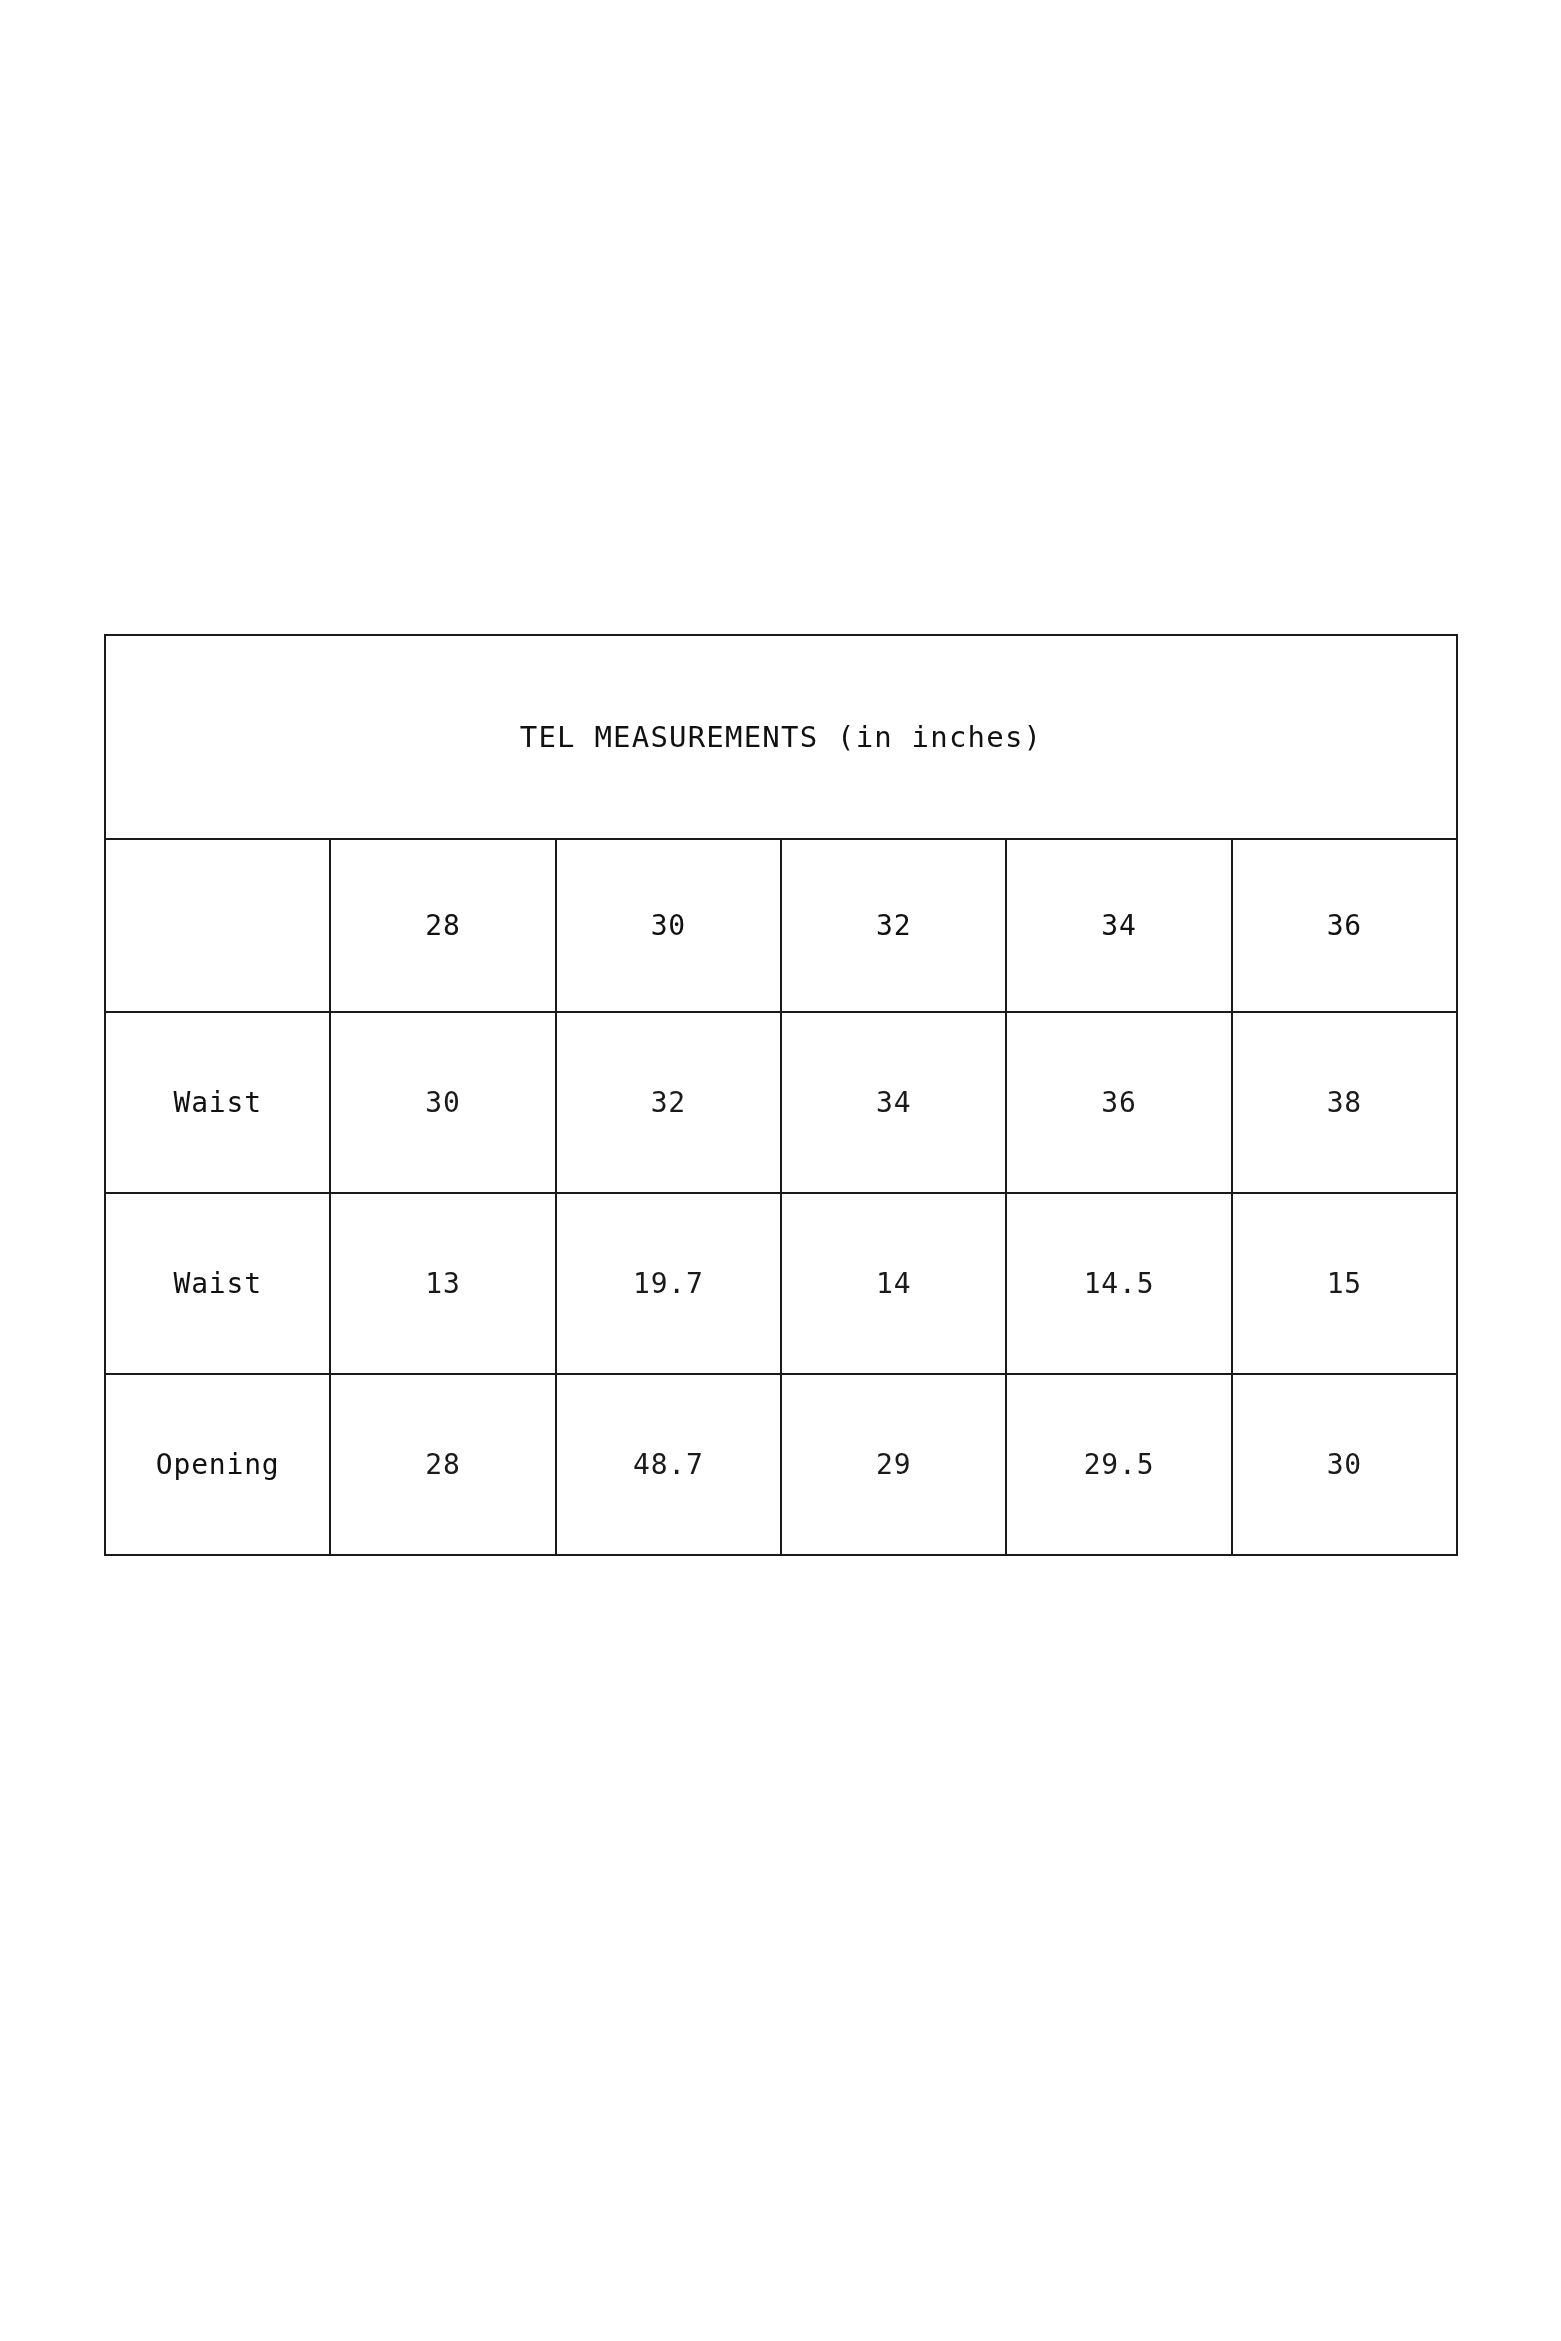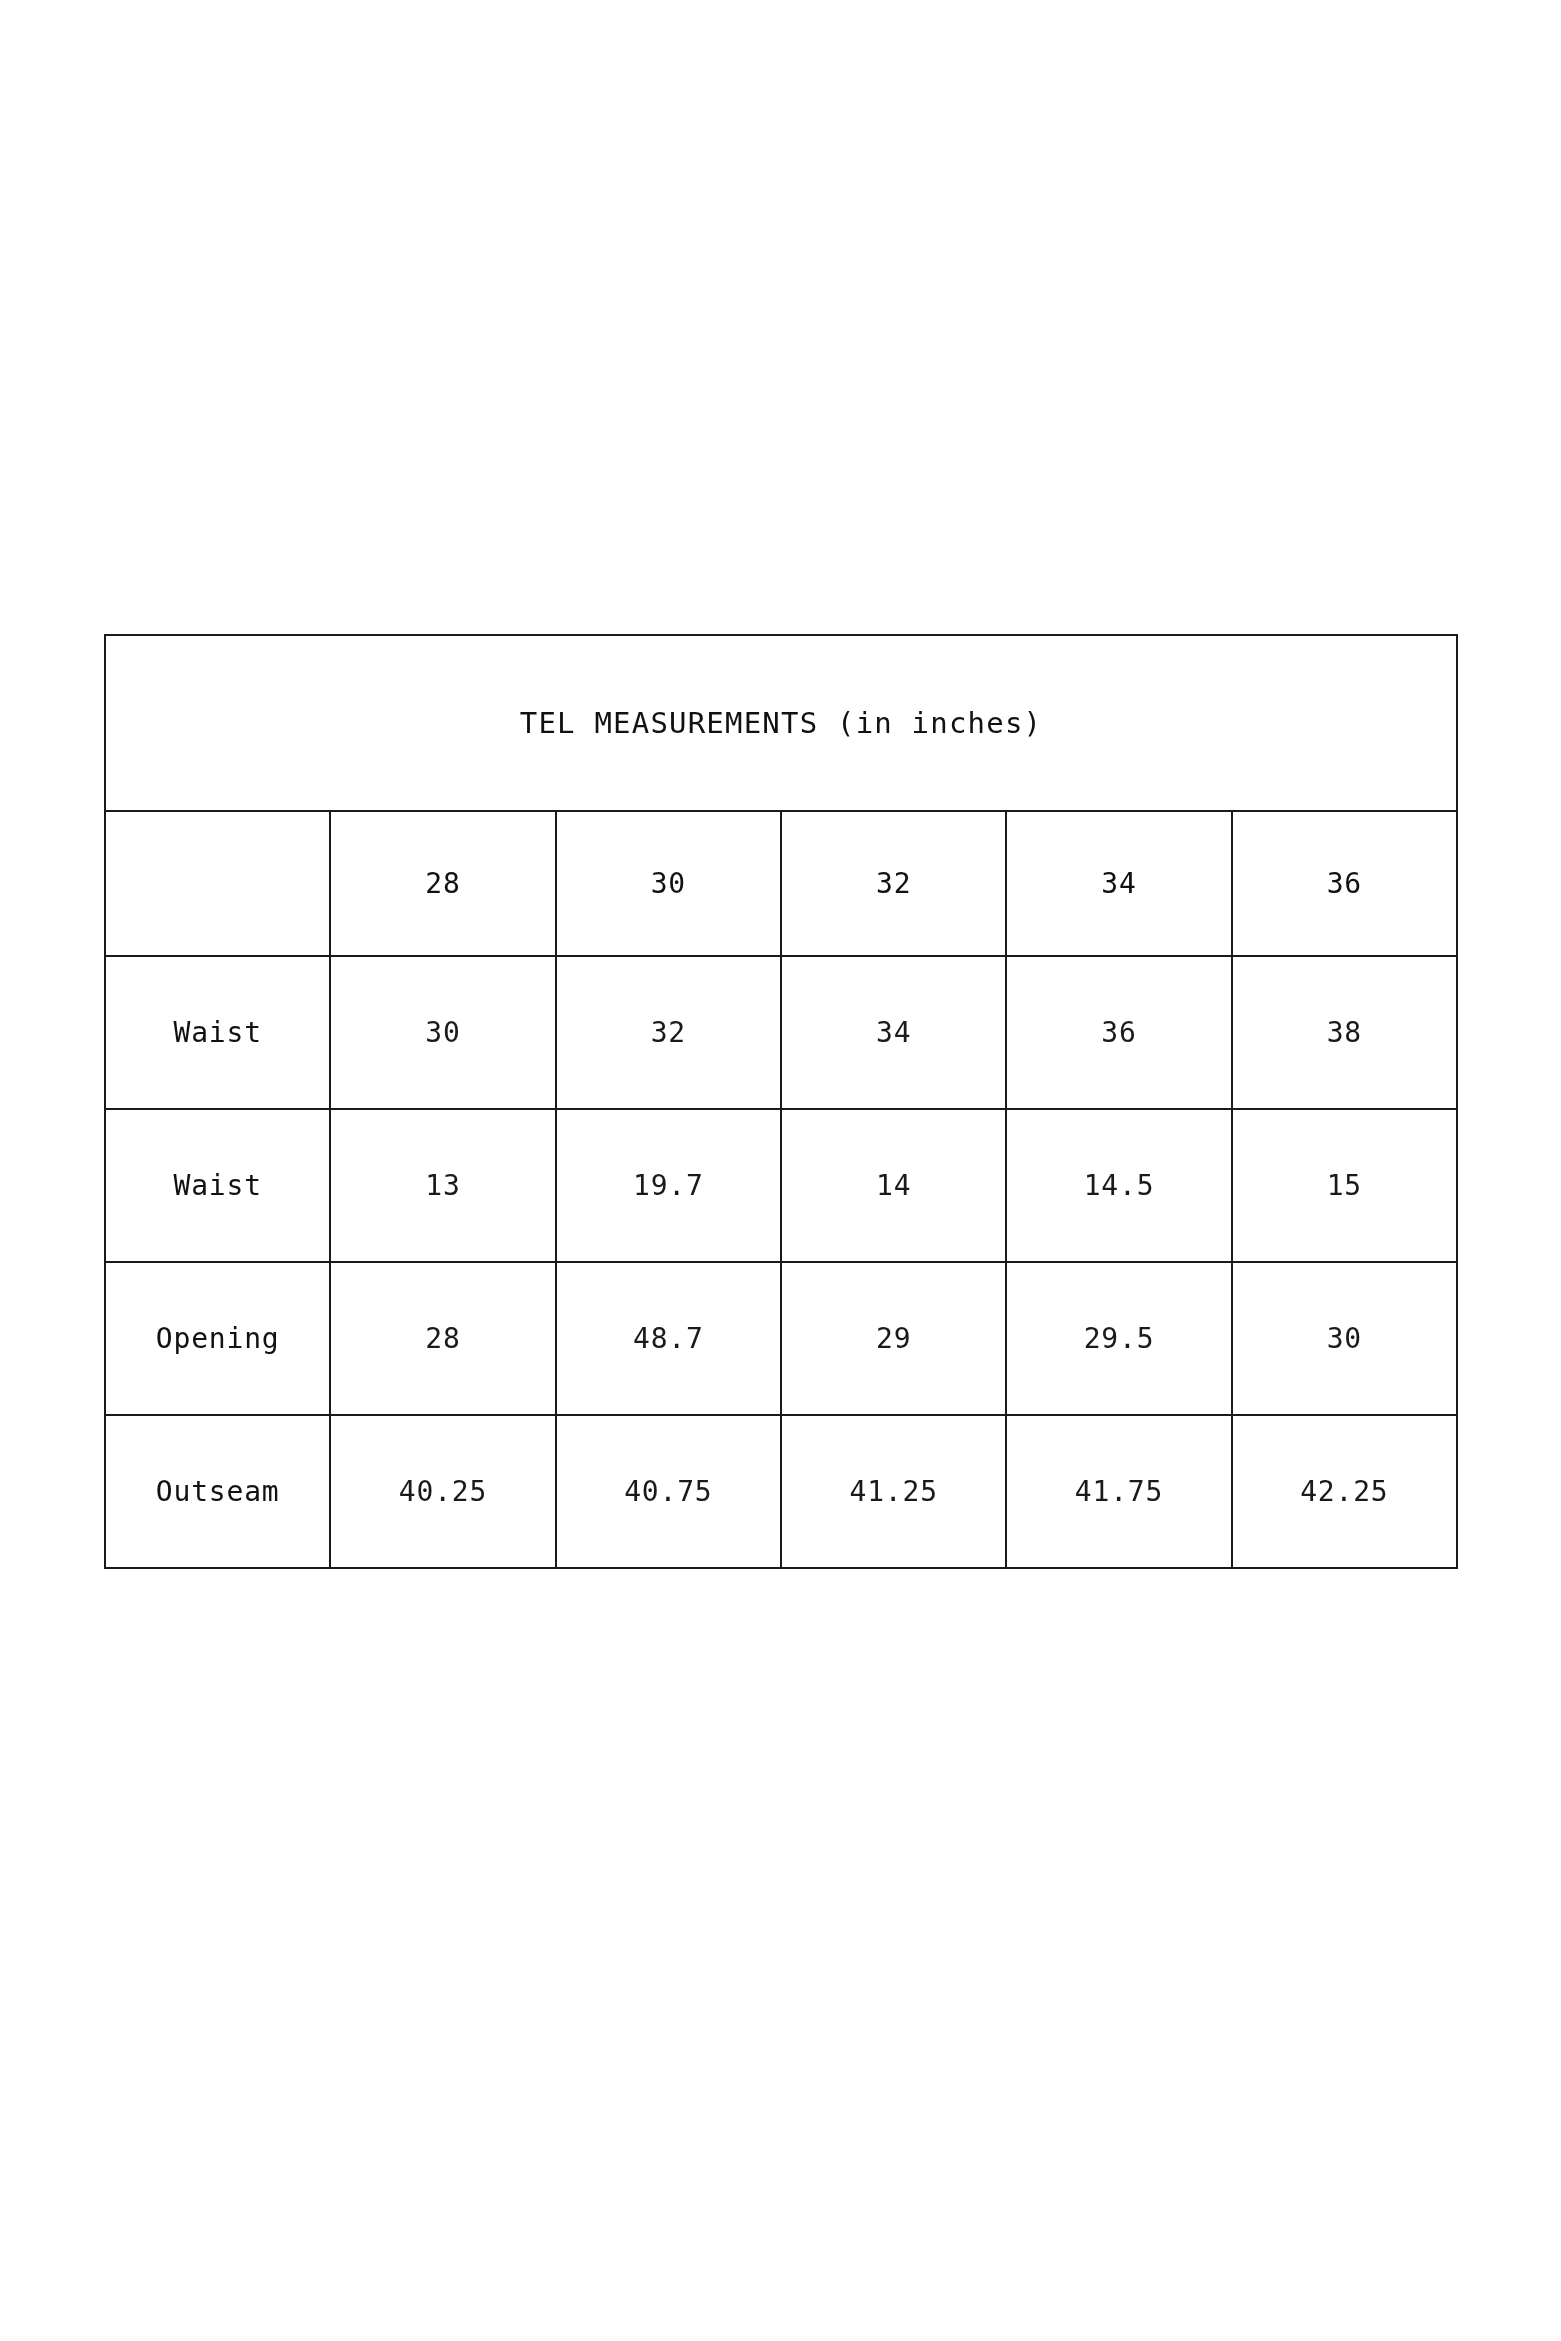--- a/index.html
+++ b/index.html
@@ -35,21 +35,21 @@
   table.size-table {
     border-collapse: collapse;
     width: 100%;
     table-layout: fixed;
     background: #ffffff;
   }
 
   table.size-table td,
   table.size-table th {
     border: 2.3px solid #1a1a1a;
-    padding: 0;
+    padding: 14px;
     text-align: center;
     vertical-align: middle;
     font-weight: normal;
   }
 
   .title-cell {
     height: 174px;
     font-size: 29px;
     font-weight: bold;
     letter-spacing: 1.2px;
@@ -131,26 +131,18 @@
 
         <tr class="data-row">
           <td class="row-label">Opening</td>
           <td class="data-cell">28</td>
           <td class="data-cell">48.7</td>
           <td class="data-cell">29</td>
           <td class="data-cell">29.5</td>
           <td class="data-cell">30</td>
         </tr>
 
-        <tr class="data-row">
-          <td class="row-label">Outseam</td>
-          <td class="data-cell">40.25</td>
-          <td class="data-cell">40.75</td>
-          <td class="data-cell">41.25</td>
-          <td class="data-cell">41.75</td>
-          <td class="data-cell">42.25</td>
-        </tr>
 
       </tbody>
     </table>
   </div>
 </div>
 
 
 </body></html>

